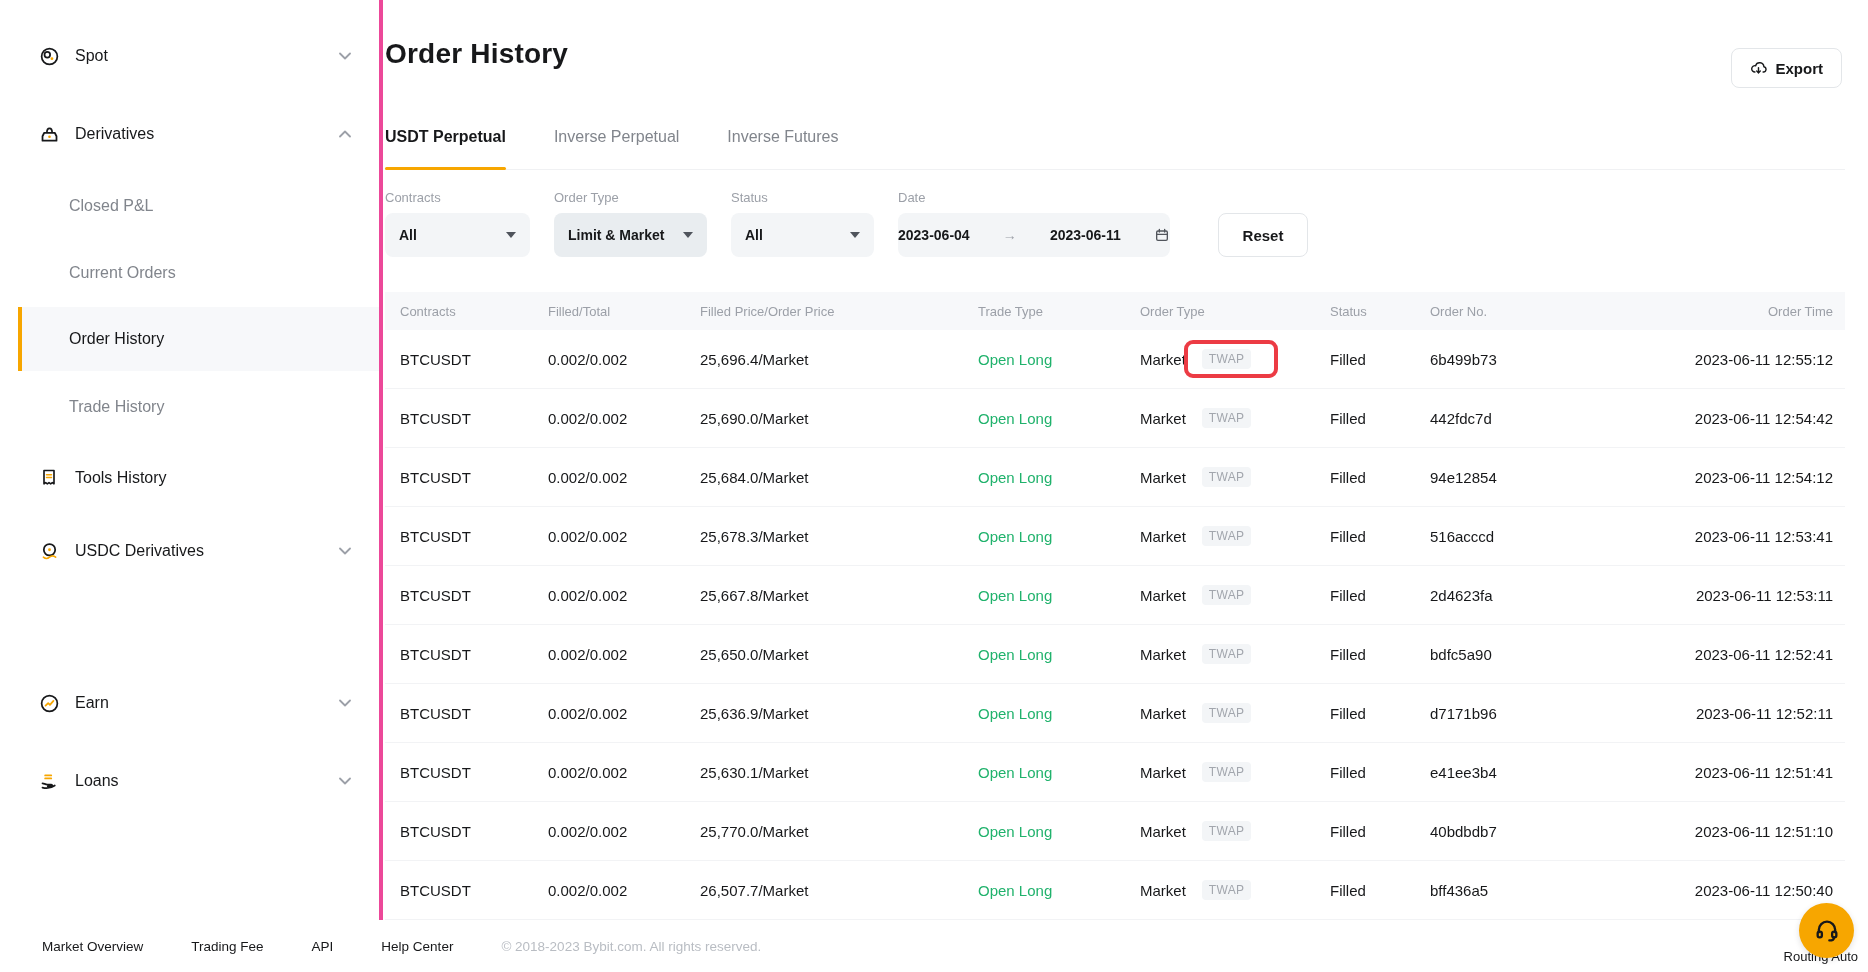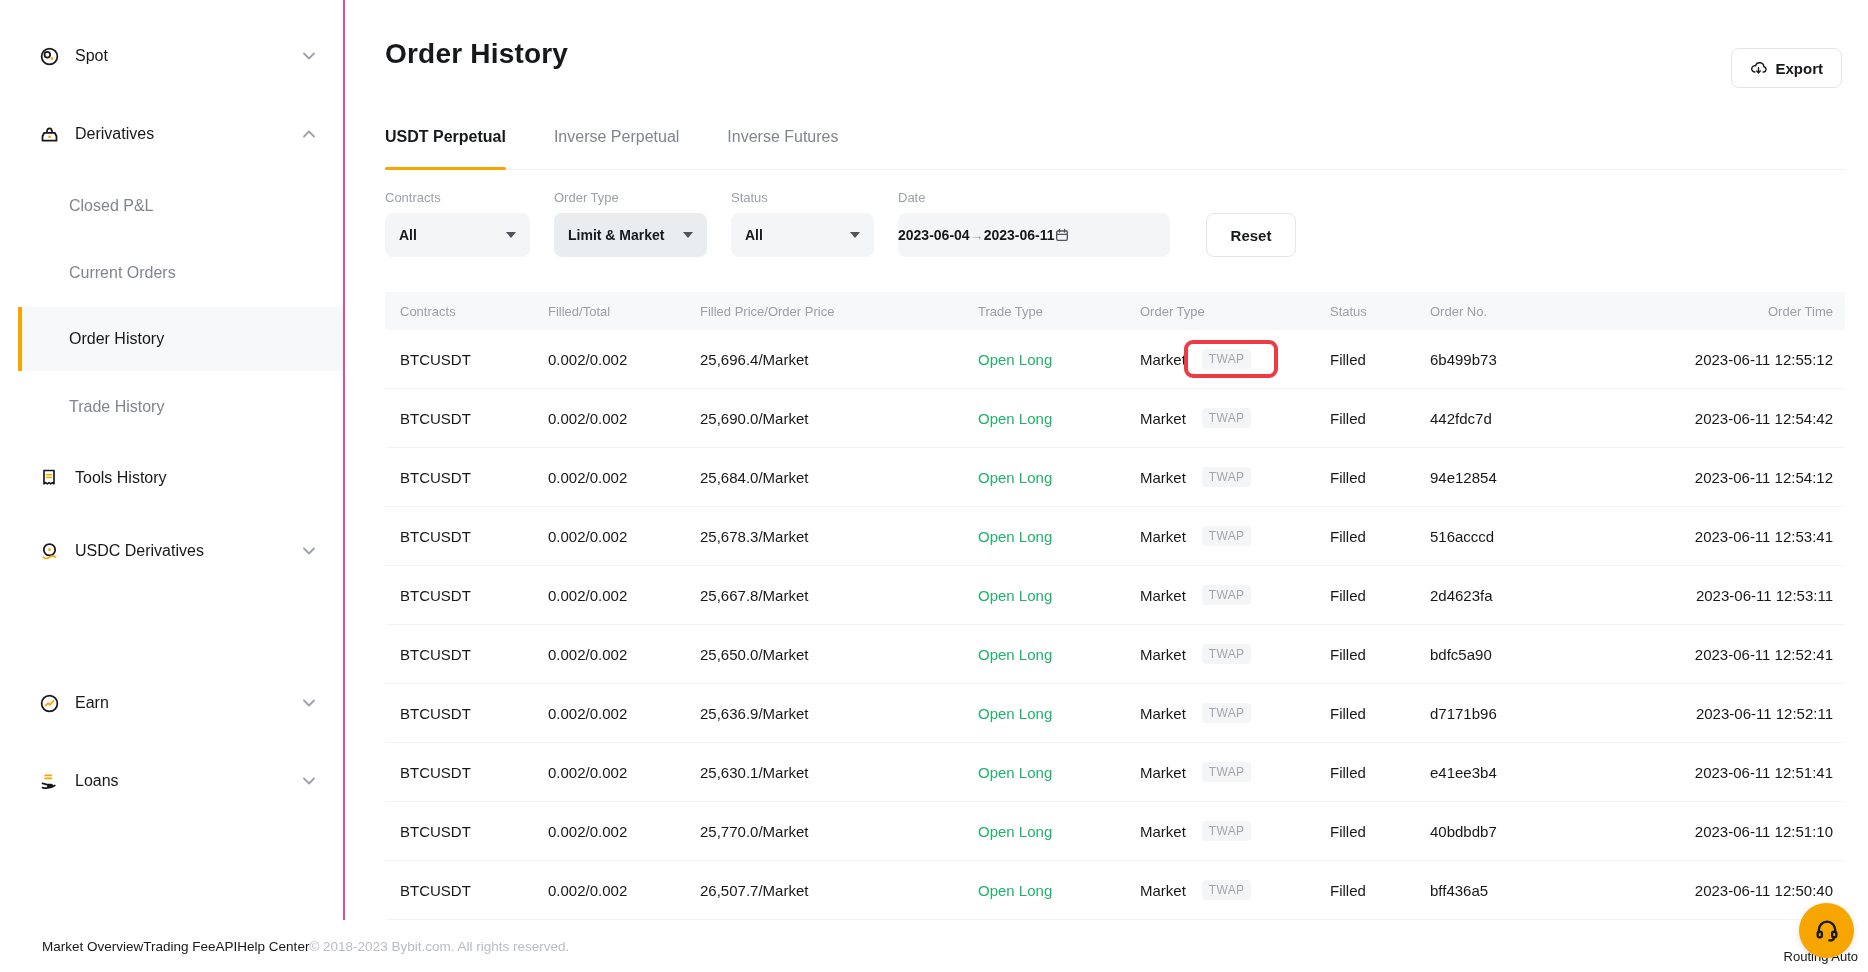--- a/index.html
+++ b/index.html
@@ -2,21 +2,21 @@
 <html><head>
 <meta charset="utf-8">
 <style>
   * { margin:0; padding:0; box-sizing:border-box; }
   html,body { width:1868px; height:972px; }
   body {
     font-family:"Liberation Sans", sans-serif;
     background:#ffffff; color:#17181a; position:relative; overflow:hidden;
   }
   
-  .sidebar { position:absolute; left:0; top:0; width:345px; height:920px; border-right:2px solid #ec4899; background:#fff; }
+  .sidebar { position:absolute; left:0; top:0; width:383px; height:920px; border-right:4px solid #ec4899; background:#fff; }
   .side-item { position:absolute; left:0; right:0; height:36px; display:flex; align-items:center; padding-left:38px; gap:15px; font-size:16px; font-weight:500; color:#17181a; cursor:pointer; }
   .side-item .ico { width:22px; height:22px; display:flex; align-items:center; justify-content:center; flex:0 0 22px; }
   .side-sub { position:absolute; left:0; right:0; height:36px; display:flex; align-items:center; padding-left:69px; font-size:16px; color:#81858c; cursor:pointer; }
   .active-block { position:absolute; left:18px; right:0; top:307px; height:64px; background:#f7f8fa; border-left:4px solid #f7a600; display:flex; align-items:center; padding-left:47px; font-size:16px; font-weight:500; color:#17181a; cursor:pointer; }
   .chev { position:absolute; right:28px; top:50%; transform:translateY(-50%); }
   .red-dot { width:8px; height:8px; background:#f23c3c; border-radius:50%; position:relative; top:-9px; left:-10px; }
   
   .main { position:absolute; left:346px; top:0; right:0; height:920px; }
   .page-title { position:absolute; left:39px; top:38px; font-size:28px; font-weight:700; letter-spacing:.2px; }
   .export-btn { position:absolute; right:26px; top:48px; height:40px; padding:11px 18px; display:flex; align-items:center; gap:8px; background:#fff; border:1px solid #e3e6e9; border-radius:8px; font-size:15px; font-weight:600; color:#17181a; cursor:pointer; }
@@ -25,37 +25,37 @@
   .tab.active { color:#17181a; font-weight:700; }
   .tab.active::after { content:""; position:absolute; left:0; right:0; bottom:-1px; height:3px; background:#f7a600; border-radius:2px; }
   
   .filters { position:absolute; left:39px; top:190px; display:flex; gap:24px; align-items:flex-end; }
   .fgroup { display:flex; flex-direction:column; gap:8px; }
   .flabel { font-size:13px; color:#9ca0a8; }
   .select { height:44px; background:#f3f5f7; border-radius:8px; display:flex; align-items:center; justify-content:space-between; padding:0 14px; font-size:14px; font-weight:700; color:#17181a; cursor:pointer; }
   .select.darker { background:#e9edf0; }
   .caret { width:0; height:0; border-left:5px solid transparent; border-right:5px solid transparent; border-top:6px solid #4f545c; margin-left:12px; }
   .w-contracts { width:145px; } .w-ordertype { width:153px; } .w-status { width:143px; }
-  .daterange { width:272px; height:44px; background:#f3f5f7; border-radius:8px; display:flex; align-items:center; justify-content:flex-start; font-size:14px; font-weight:700; color:#17181a; cursor:pointer; }
+  .daterange { width:272px; height:44px; background:#f3f5f7; border-radius:8px; display:flex; align-items:center; justify-content:space-between; font-size:14px; font-weight:700; color:#17181a; cursor:pointer; }
   .date-arrow { color:#9ca0a8; font-weight:400; font-size:14px; }
-  .reset-btn { height:44px; width:90px; margin-left:12px; background:#fff; border:1px solid #e3e6e9; border-radius:8px; font-size:15px; font-weight:700; color:#17181a; cursor:pointer; font-family:inherit; }
+  .reset-btn { height:44px; width:90px; margin-left:24px; background:#fff; border:1px solid #e3e6e9; border-radius:8px; font-size:15px; font-weight:700; color:#17181a; cursor:pointer; font-family:inherit; }
   
   .table { position:absolute; left:39px; right:23px; top:292px; }
   .trow, .thead { display:grid; grid-template-columns:163px 152px 278px 162px 190px 100px 250px 1fr; align-items:center; }
   .thead { height:38px; background:#f7f8fa; font-size:13px; color:#9ca0a8; }
   .trow { height:59px; border-bottom:1px solid #f2f3f5; font-size:15px; color:#17181a; }
   .thead > div:first-child, .trow > div:first-child { padding-left:15px; }
   .thead > div:last-child, .trow > div:last-child { text-align:right; padding-right:12px; }
   .cell-trade { color:#20b26c; }
   .cell-ordertype { position:relative; display:flex; align-items:center; gap:16px; height:100%; }
   .twap-badge { background:#f3f5f7; color:#a2a6ad; font-size:12px; padding:3px 7px; border-radius:4px; letter-spacing:.3px; }
   .hl-box { display:none; position:absolute; left:44px; top:50%; transform:translateY(-50%); width:94px; height:38px; border:4px solid #ec3b44; border-radius:9px; pointer-events:none; }
   .hl-box.show { display:block; }
   
-  .footer { position:absolute; left:0; right:0; bottom:0; height:52px; background:#fff; display:flex; align-items:center; padding-left:42px; font-size:13.5px; color:#17181a; }
+  .footer { position:absolute; left:0; right:0; bottom:0; height:52px; background:#fff; display:flex; align-items:center; padding-left:42px; gap:48px; font-size:13.5px; color:#17181a; }
   .footer .copyright { color:#b9bdc3; }
   .routing-label { position:absolute; right:10px; bottom:8px; font-size:13px; color:#17181a; }
   .chat-bubble { position:absolute; right:14px; bottom:14px; width:55px; height:55px; border-radius:50%; background:#f7a600; display:flex; align-items:center; justify-content:center; cursor:pointer; box-shadow:0 2px 6px rgba(0,0,0,.12); }
   svg { display:block; }
 </style>
 </head>
 <body>
 
 <nav class="sidebar">
 

